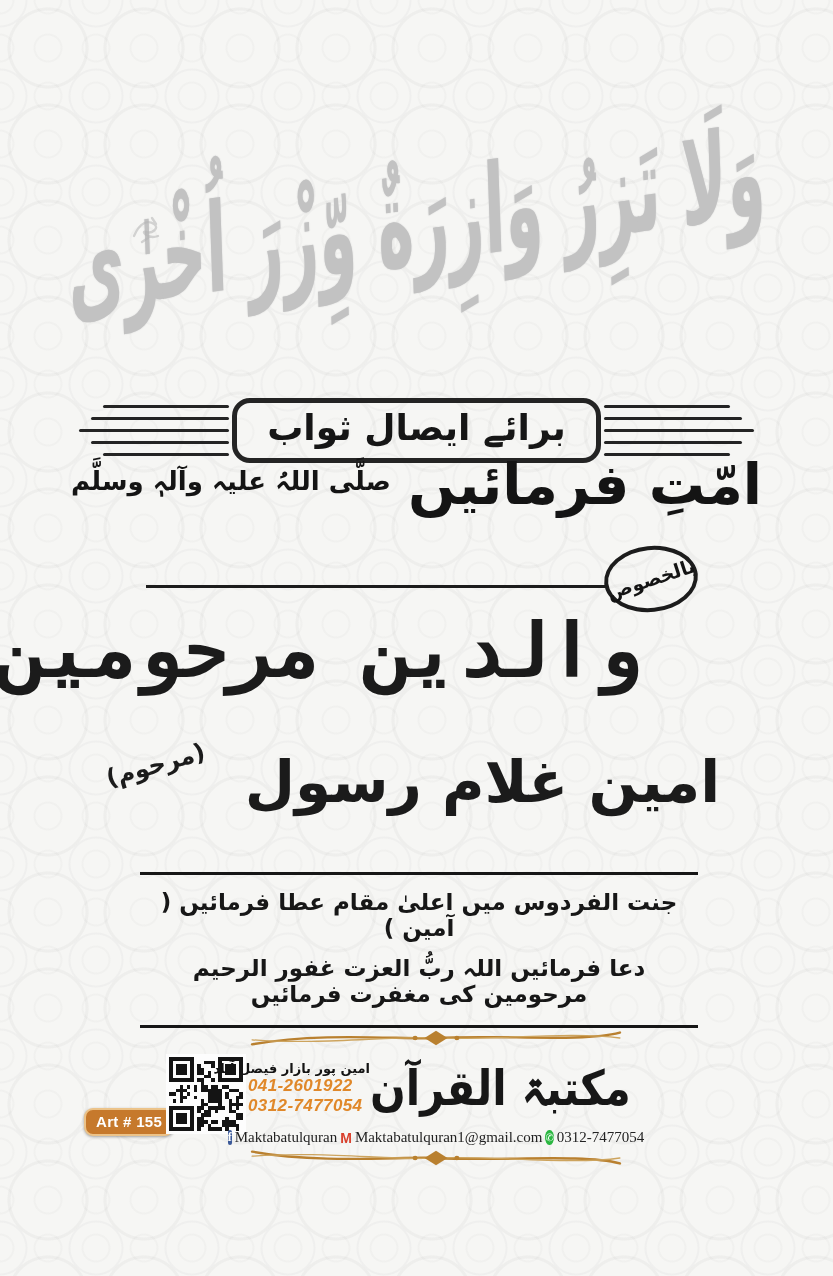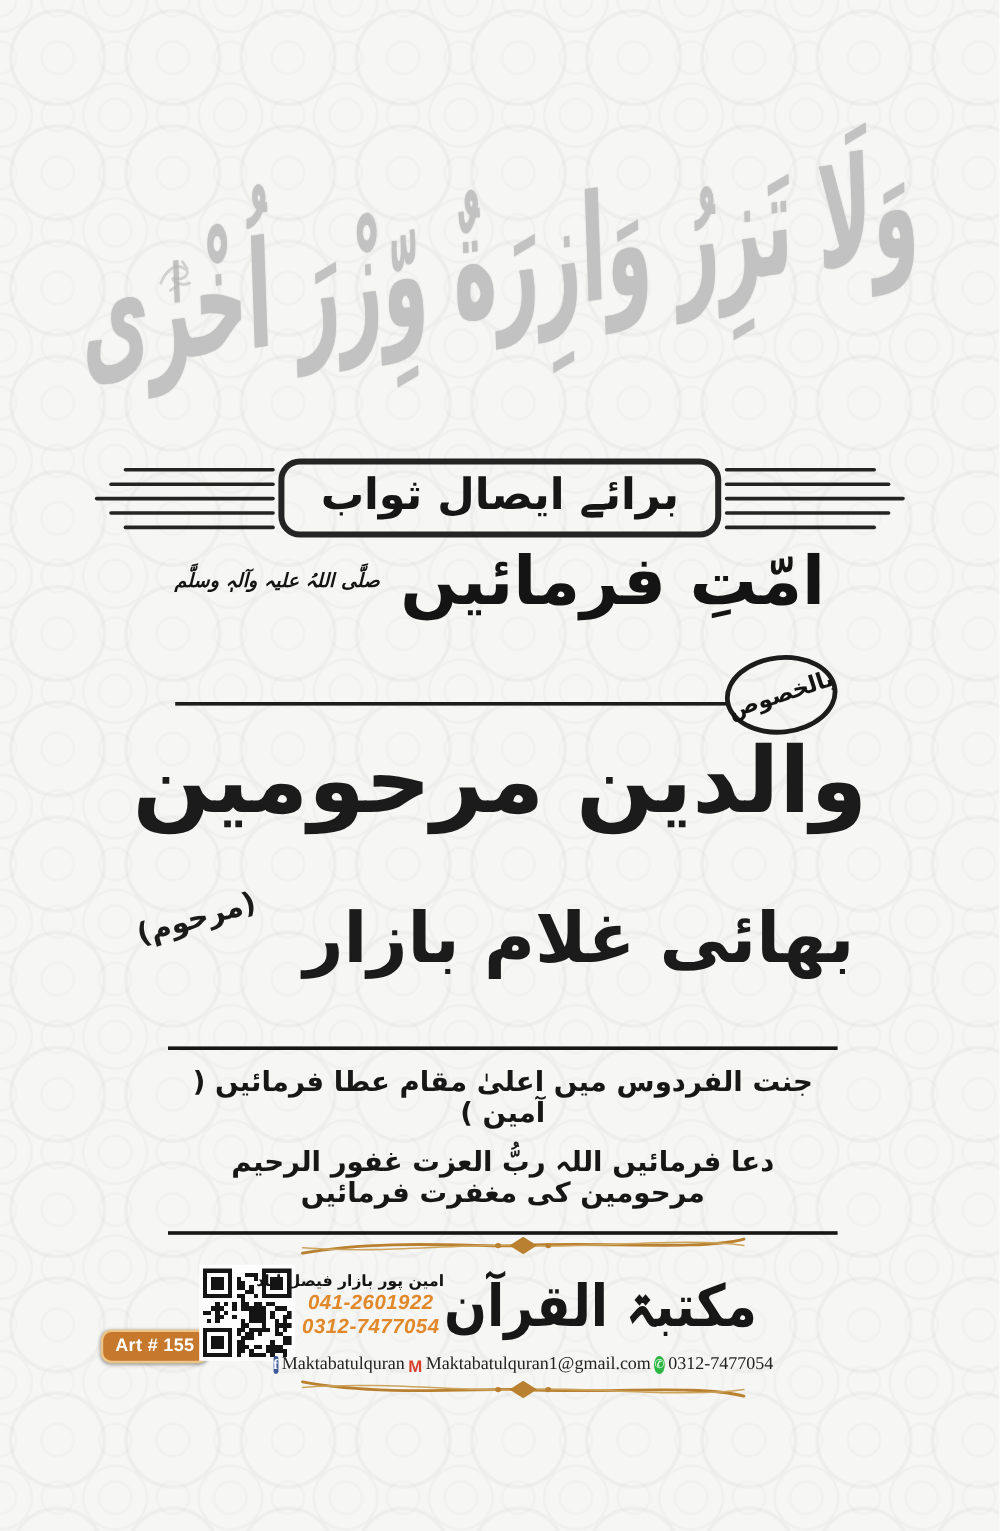--- a/index.html
+++ b/index.html
@@ -34,34 +34,34 @@
   .headline-row {
     position:absolute; top:382px; left:0; right:0;
     display:flex; justify-content:center; align-items:center;
   }
   .speed-lines { display:flex; flex-direction:column; gap:9px; }
   .speed-lines.left  { align-items:flex-end; }
   .speed-lines.right { align-items:flex-start; }
   .speed-lines .ln { height:3px; background:#242424; border-radius:2px; }
   .headline-box {
     border:5px solid #242424; border-radius:18px;
-    padding:4px 30px 10px; margin:0 3px;
+    padding:4px 30px 10px; margin:16px 3px;
     min-width:280px; text-align:left;
   }
   .headline-box .headline-label {
     direction:rtl; font-size:36px; font-weight:bold; color:#161616;
   }
 
   
   .ummah-row {
     position:absolute; top:452px; left:0; right:0;
     text-align:center; direction:rtl; color:#141414;
   }
   .ummah-big { font-size:56px; font-weight:bold; letter-spacing:-1px; }
-  .ummah-sal { font-size:16px; font-weight:bold; display:inline-block; transform:translateY(-14px); margin-right:12px;font-style:italic; }
+  .ummah-sal { font-size:26px; font-weight:bold; display:inline-block; transform:translateY(-14px); margin-right:12px; }
 
   
   .divider-row {
     position:absolute; top:546px; left:146px; width:552px;
     display:flex; align-items:center;
   }
   .divider-line { flex:1; height:3px; background:#1c1c1c; margin-top:14px; }
   .especially-ellipse {
     width:94px; height:66px; flex:0 0 auto;
     border:4px solid #1c1c1c; border-radius:50%;
@@ -69,22 +69,22 @@
     transform:rotate(-6deg); margin-left:-4px;
   }
   .especially-label {
     direction:rtl; font-size:19px; font-weight:bold; color:#141414;
     transform:rotate(-12deg);
   }
 
   
   .recipient-primary {
     position:absolute; top:606px; left:0; right:0;
-    text-align:center; direction:rtl;
-    font-size:76px; font-weight:bold; color:#1b1b1b;
+    text-align:left; direction:rtl;
+    font-size:76px; font-weight:bold; color:#1b1b1b;font-family:Liberation Mono, monospace;
   }
   .recipient-secondary {
     position:absolute; top:748px; left:0; right:0;
     text-align:center; direction:rtl;
     font-size:58px; font-weight:bold; color:#1b1b1b;
   }
   .recipient-note {
     display:inline-block; font-size:24px; font-weight:bold;
     transform:rotate(-16deg) translateY(-30px); margin-right:10px;
   }
@@ -112,21 +112,21 @@
   }
   .qr-code svg { width:100%; height:100%; display:block; }
 
   .banner {
     position:absolute; left:248px; top:1028px; width:376px; height:140px;
     display:flex; flex-direction:column;
   }
   .swoosh { width:100%; height:20px; flex:0 0 auto; }
   .swoosh.bottom { transform:scaleY(-1); }
   .banner-main { flex:1; display:flex; align-items:center; min-height:0; }
-  .contact-block { width:122px; text-align:center; flex:0 0 auto; }
+  .contact-block { width:122px; text-align:left; flex:0 0 auto; }
   .banner-address {
     direction:rtl; font-size:13px; font-weight:bold; color:#141414; white-space:nowrap;
   }
   .banner-phone {
     font-family:"Liberation Sans", sans-serif; font-size:17px; font-weight:bold;
     color:#e0882a; letter-spacing:.4px; line-height:1.2; white-space:nowrap;font-style:italic;
   }
   .publisher-name {
     flex:1; text-align:center; direction:rtl;
     font-size:42px; font-weight:bold; color:#171717; white-space:nowrap;
@@ -191,21 +191,21 @@
   <div class="divider-row">
     <div class="divider-line"></div>
     <div class="especially-ellipse">
       <span class="especially-label">بالخصوص</span>
     </div>
   </div>
 
   <div class="recipient-primary">والدین مرحومین</div>
 
   <div class="recipient-secondary">
-    <span>بھائی غلام بازار</span>
+    <span>امین غلام رسول</span>
     <span class="recipient-note">(مرحوم)</span>
   </div>
 
   <div class="dua-block">
     <div class="dua-line">جنت الفردوس میں اعلیٰ مقام عطا فرمائیں ( آمین )</div>
     <div class="dua-line">دعا فرمائیں اللہ ربُّ العزت غفور الرحیم مرحومین کی مغفرت فرمائیں</div>
   </div>
 
   <div class="art-badge">Art # 155</div>
 

